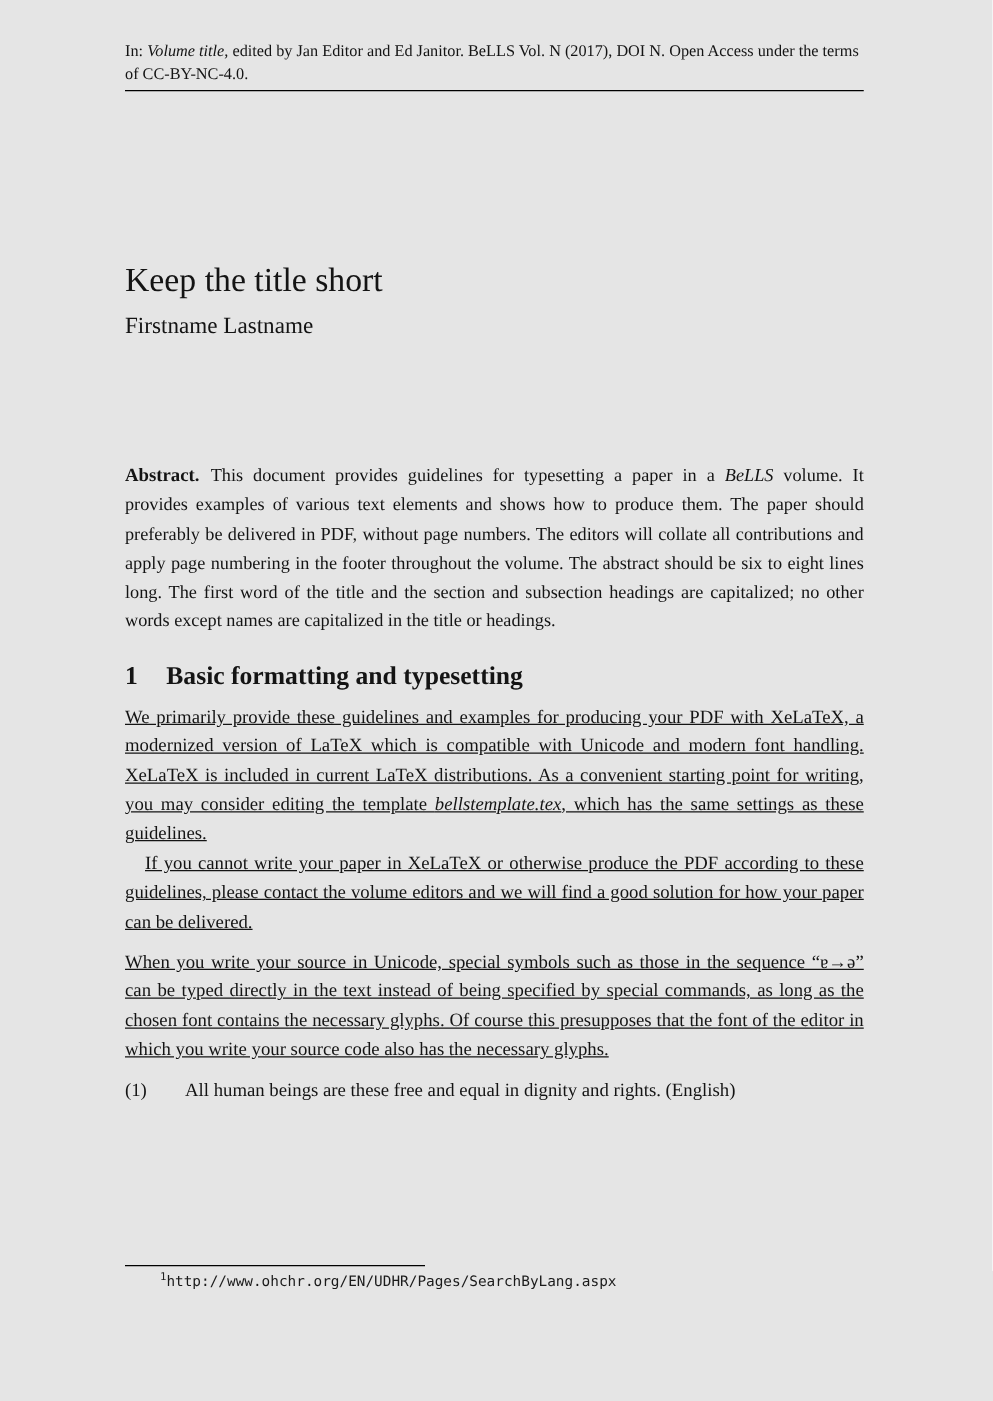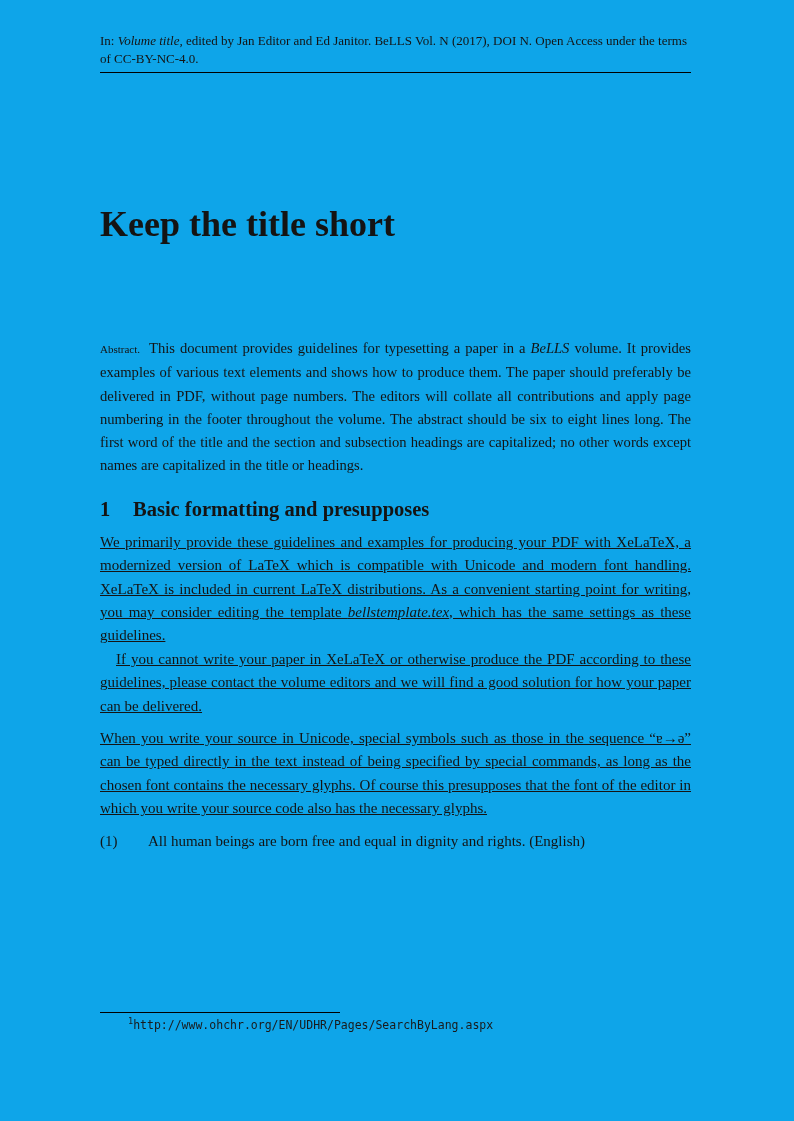--- a/index.html
+++ b/index.html
@@ -4,21 +4,21 @@
 <style>
   html, body {
     margin: 0;
     padding: 0;
     background: #ffffff;
   }
   .page {
     position: relative;
     width: 794px;
     height: 1121px;
-    background: #0ea5e9;
+    background: #e5e5e5;
     color: #141414;
     font-family: "Liberation Serif", "DejaVu Serif", serif;
     overflow: hidden;
   }
   .content {
     position: absolute;
     left: 100px;
     top: 0;
     width: 591px;
   }
@@ -28,40 +28,40 @@
     font-size: 13px;
     line-height: 17.5px;
     padding-bottom: 5px;
     border-bottom: 1.5px solid #000;
     text-align: left;
   }
   .running-header .it { font-style: italic; }
   
   .doc-title {
     margin: 135px 0 0 0;
-    font-size: 36px;
+    font-size: 27px;
     line-height: 33px;
-    font-weight: bold;
+    font-weight: normal;
   }
   .author {
     margin: 8px 0 0 0;
     font-size: 18.5px;
     line-height: 25px;
     font-weight: normal;
   }
   
   .abstract {
     margin-top: 96px;
     font-size: 14.6px;
     line-height: 23.3px;
     text-align: justify;
   }
   .abstract-label {
-    font-weight: normal;
-    font-size: 11px;
+    font-weight: bold;
+    font-size: 15px;
     margin-right: 9px;
   }
   .it { font-style: italic; }
   
   .section-heading {
     margin: 18px 0 0 0;
     font-size: 20.5px;
     line-height: 26px;
     font-weight: bold;
   }
@@ -137,42 +137,43 @@
 
 <div class="page">
   <div class="content">
 
     <div class="running-header">
       <span>In: </span><span class="it">Volume title,</span><span> edited by Jan Editor and Ed Janitor. BeLLS Vol. N (2017), DOI N. Open Access under the terms of CC-BY-NC-4.0.</span>
     </div>
 
     <h1 class="doc-title">Keep the title short</h1>
 
+    <div class="author">Firstname Lastname</div>
 
     <div class="abstract">
       <span class="abstract-label">Abstract.</span><span>This document provides guidelines for typesetting a paper in a </span><span class="it">BeLLS</span><span> volume. It provides examples of various text elements and shows how to produce them. The paper should preferably be delivered in PDF, without page numbers. The editors will collate all contributions and apply page numbering in the footer throughout the volume. The abstract should be six to eight lines long. The first word of the title and the section and subsection headings are capitalized; no other words except names are capitalized in the title or headings.</span>
     </div>
 
     <h2 class="section-heading">
-      <span class="sec-num">1</span><span>Basic formatting and presupposes</span>
+      <span class="sec-num">1</span><span>Basic formatting and typesetting</span>
     </h2>
 
     <p class="para first">
       <span>We primarily provide these guidelines and examples for producing your PDF with XeLaTeX, a modernized version of LaTeX which is compatible with Unicode and modern font handling. XeLaTeX is included in current LaTeX distributions. As a convenient starting point for writing, you may consider editing the template </span><span class="it">bellstemplate.tex</span><span>, which has the same settings as these guidelines.</span>
     </p>
 
     <p class="para indent">If you cannot write your paper in XeLaTeX or otherwise produce the PDF according to these guidelines, please contact the volume editors and we will find a good solution for how your paper can be delivered.</p>
 
 
     <p class="para first">When you write your source in Unicode, special symbols such as those in the sequence “ɐ→ə” can be typed directly in the text instead of being specified by special commands, as long as the chosen font contains the necessary glyphs. Of course this presupposes that the font of the editor in which you write your source code also has the necessary glyphs.</p>
 
 
     <div class="example">
       <span class="example-num">(1)</span>
-      <span class="example-text">All human beings are born free and equal in dignity and rights. (English)</span>
+      <span class="example-text">All human beings are these free and equal in dignity and rights. (English)</span>
     </div>
 
   </div>
 
   <div class="footnote">
     <div class="footnote-rule"></div>
     <div class="footnote-text">
       <sup>1</sup><span>http://www.ohchr.org/EN/UDHR/Pages/SearchByLang.aspx</span>
     </div>
   </div>

